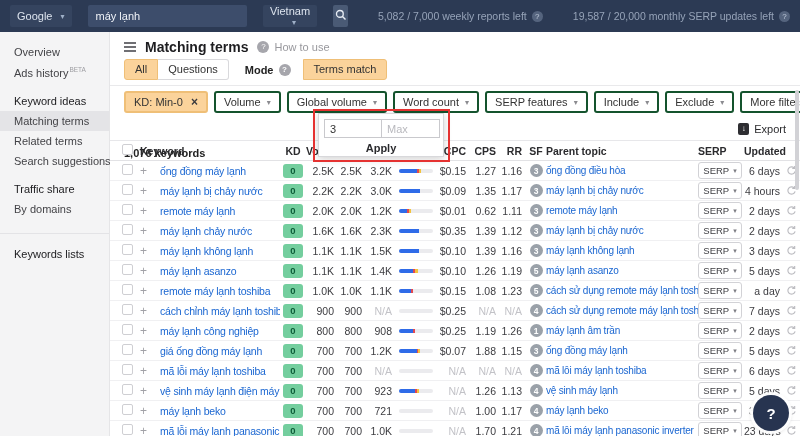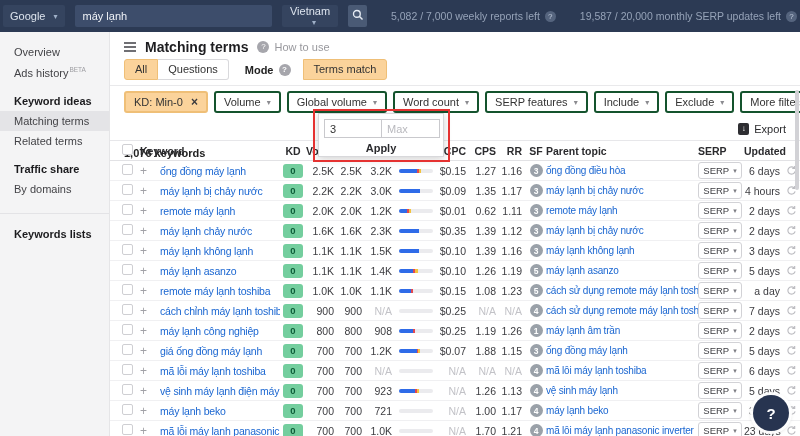--- a/index.html
+++ b/index.html
@@ -2,40 +2,40 @@
 <html><head>
 <meta charset="utf-8">
 <style>
   * { box-sizing: border-box; margin: 0; padding: 0; }
   html,body { width:800px; height:436px; overflow:hidden; background:#fff;
     font-family:"Liberation Sans","DejaVu Sans",sans-serif; }
   .page { position:relative; width:800px; height:436px; overflow:hidden; }
 
   
   .topbar { position:absolute; top:0; left:0; width:800px; height:32px; background:#2c3a54;
-    display:flex; align-items:center; padding:0 3px; gap:10px; z-index:20; }
+    display:flex; align-items:center; padding:0 10px; gap:16px; z-index:20; }
   .tb-select { background:#35445f; color:#dde4ee; font-size:11px; height:22px; border-radius:2px;
     display:flex; align-items:center; justify-content:space-between; padding:0 7px; cursor:pointer; }
   .tb-select .caret { color:#9fb0c8; font-size:8px; margin-left:8px; }
   .engine { width:66px; }
   .country { width:72px;flex-direction:column; }
   .query { background:#3d4d6b; color:#f0f3f8; font-size:11px; height:22px; line-height:22px;
     width:266px; padding:0 8px; border-radius:2px; }
   .searchbtn { background:#4a5a75; width:26px; height:22px; border-radius:2px; border:none;
     display:flex; align-items:center; justify-content:center; cursor:pointer; }
   .quota { display:flex; align-items:center; gap:5px; color:#96a3b8; font-size:10.5px; margin-left:14px; white-space:nowrap; }
   .info-dot { width:11px; height:11px; border-radius:50%; background:#55647e; color:#c3cddd;
     font-size:8px; line-height:11px; text-align:center; display:inline-block; }
 
   
   .sidebar { position:absolute; top:32px; left:0; width:110px; bottom:0; background:#f4f4f5;
     border-right:1px solid #e5e5e7; padding-top:10px; font-size:11px; color:#434347; }
   .side-item { padding:4px 6px 4px 14px; cursor:pointer; white-space:nowrap; }
   .side-item.selected { background:#e4e4e7; }
-  .side-header { font-weight:bold; color:#1b1b1e; padding:12px 6px 4px 14px; white-space:nowrap; }
+  .side-header { font-weight:normal; color:#1b1b1e; padding:12px 6px 4px 14px; white-space:nowrap; }
   .side-sep { border-top:1px solid #e3e3e6; margin:14px 0 2px; }
   sup.beta { font-size:6.5px; color:#9c9ca1; margin-left:1px; }
 
   
   .main { position:absolute; left:110px; top:32px; width:690px; bottom:0; background:#fff; }
   .main-header { display:flex; align-items:center; gap:9px; padding:7px 14px 3px; height:26px; }
   .burger { display:flex; flex-direction:column; gap:2px; cursor:pointer; }
   .burger span { width:12px; height:2px; background:#6f6f74; }
   .title { font-size:14px; font-weight:bold; color:#1d1d20; }
   .howto { display:flex; align-items:center; gap:5px; color:#98989d; font-size:11px; cursor:pointer; }
@@ -145,20 +145,21 @@
       <span class="info-dot">?</span>
     </span>
   </div>
 
   <nav class="sidebar" id="sidebar">
       <div class="side-item">Overview</div>
       <div class="side-item">Ads history<sup class="beta">BETA</sup></div>
       <div class="side-header">Keyword ideas</div>
       <div class="side-item selected">Matching terms</div>
       <div class="side-item">Related terms</div>
+      <div class="side-item">Search suggestions</div>
       <div class="side-header">Traffic share</div>
       <div class="side-item">By domains</div>
       <div class="side-sep"></div>
       <div class="side-header">Keywords lists</div>
     </nav>
 
   <div class="main">
 
     <div class="main-header">
       <span class="burger">

